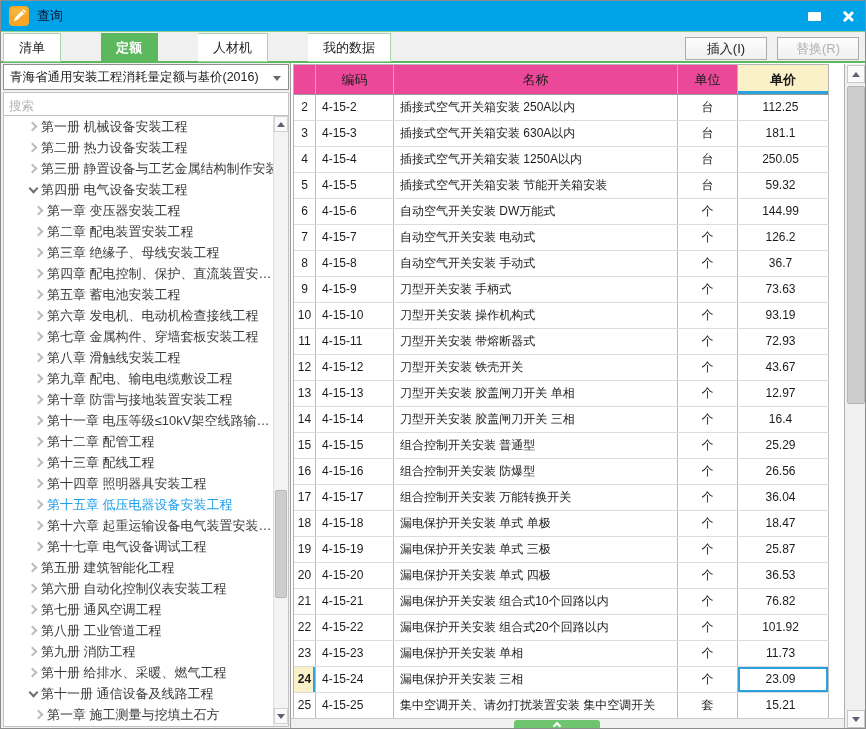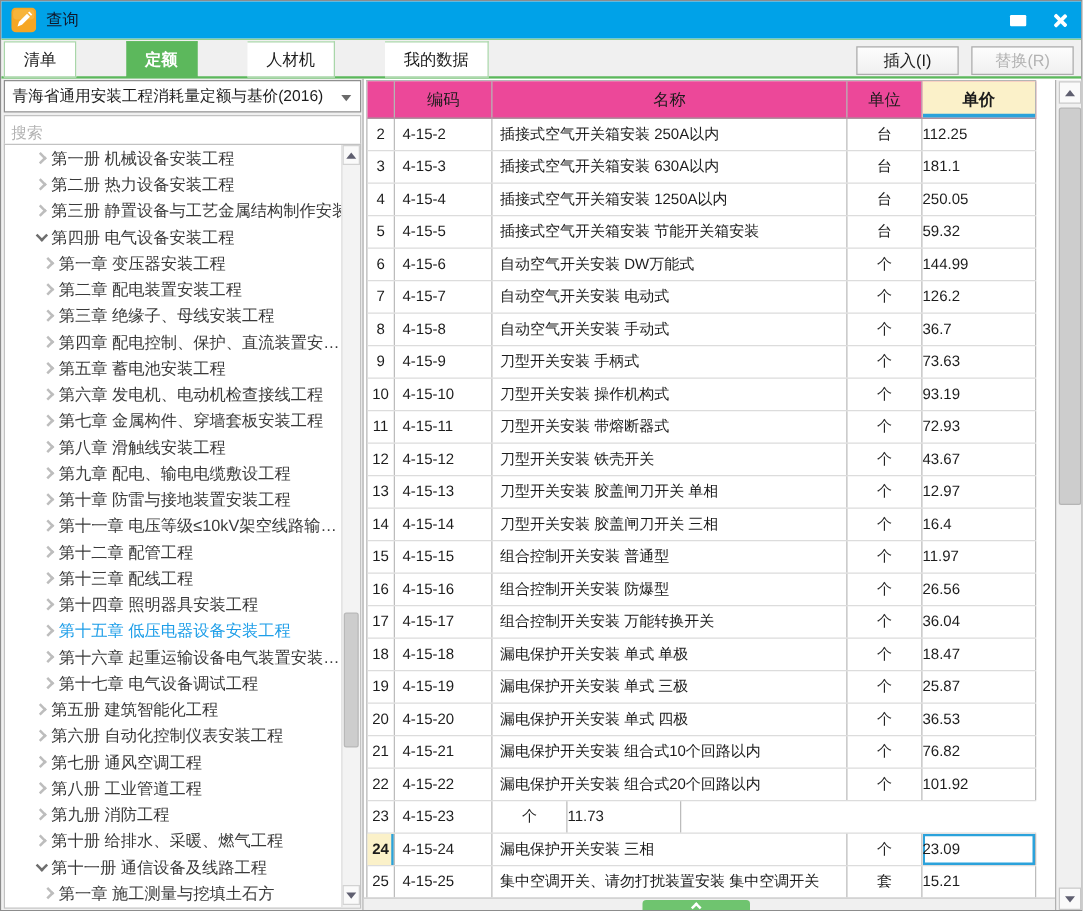--- a/index.html
+++ b/index.html
@@ -68,21 +68,21 @@
   .right-panel{position:absolute;left:290px;top:62px;width:576px;height:667px;background:#fff;}
   .grid{position:absolute;left:2px;top:1px;width:536px;border-left:1px solid #b5b5b5;border-top:1px solid #b5b5b5;}
   .ghead{display:flex;height:30px;border-bottom:1px solid #9a9a9a;background:#ec4899;}
   .ghead .c{line-height:29px;text-align:center;font-size:13px;border-right:1px solid #b5b5b5;}
   .ghead .c.h-price{background:#FBF1C9;font-weight:bold;box-shadow:inset 0 -3px 0 #2BA2DB;}
   .c{overflow:hidden;white-space:nowrap;}
   .c-num{width:22px;flex:0 0 22px;text-align:center;}
   .c-code{width:78px;flex:0 0 78px;}
   .c-name{width:284px;flex:0 0 284px;}
   .c-unit{width:60px;flex:0 0 60px;text-align:center;}
-  .c-price{width:91px;flex:0 0 91px;text-align:left;}
+  .c-price{width:91px;flex:0 0 91px;text-align:center;}
   .trow{display:flex;height:26px;border-bottom:1px solid #dcdcdc;font-size:12px;}
   .trow .c{line-height:25px;border-right:1px solid #bcbcbc;}
   .trow .c-code,.trow .c-name{padding-left:6px;}
   .trow .c-price{padding-right:5px;}
   .trow.selected .c-num{background:#FBF1C9;font-weight:bold;box-shadow:inset -2px 0 0 #2BA2DB;}
   .trow.selected .c-price{box-shadow:inset 0 0 0 2px #2BA2DB;}
 
   .tbl-sb{position:absolute;right:0;top:1px;width:23px;height:666px;background:#F0F0F0;border-left:1px solid #b0b0b0;}
   .tbl-sb .sb-up,.tbl-sb .sb-down{position:absolute;left:2px;width:18px;height:18px;background:#FAFAFA;
         border:1px solid #c8c8c8;display:flex;align-items:center;justify-content:center;}
@@ -373,21 +373,21 @@
     <div class="c c-code">4-15-14</div>
     <div class="c c-name">刀型开关安装 胶盖闸刀开关 三相</div>
     <div class="c c-unit">个</div>
     <div class="c c-price">16.4</div>
   </div>
           <div class="trow">
     <div class="c c-num">15</div>
     <div class="c c-code">4-15-15</div>
     <div class="c c-name">组合控制开关安装 普通型</div>
     <div class="c c-unit">个</div>
-    <div class="c c-price">11.97</div>
+    <div class="c c-price">25.29</div>
   </div>
           <div class="trow">
     <div class="c c-num">16</div>
     <div class="c c-code">4-15-16</div>
     <div class="c c-name">组合控制开关安装 防爆型</div>
     <div class="c c-unit">个</div>
     <div class="c c-price">26.56</div>
   </div>
           <div class="trow">
     <div class="c c-num">17</div>
@@ -427,20 +427,21 @@
           <div class="trow">
     <div class="c c-num">22</div>
     <div class="c c-code">4-15-22</div>
     <div class="c c-name">漏电保护开关安装 组合式20个回路以内</div>
     <div class="c c-unit">个</div>
     <div class="c c-price">101.92</div>
   </div>
           <div class="trow">
     <div class="c c-num">23</div>
     <div class="c c-code">4-15-23</div>
+    <div class="c c-name">漏电保护开关安装 单相</div>
     <div class="c c-unit">个</div>
     <div class="c c-price">11.73</div>
   </div>
           <div class="trow selected">
     <div class="c c-num">24</div>
     <div class="c c-code">4-15-24</div>
     <div class="c c-name">漏电保护开关安装 三相</div>
     <div class="c c-unit">个</div>
     <div class="c c-price">23.09</div>
   </div>

